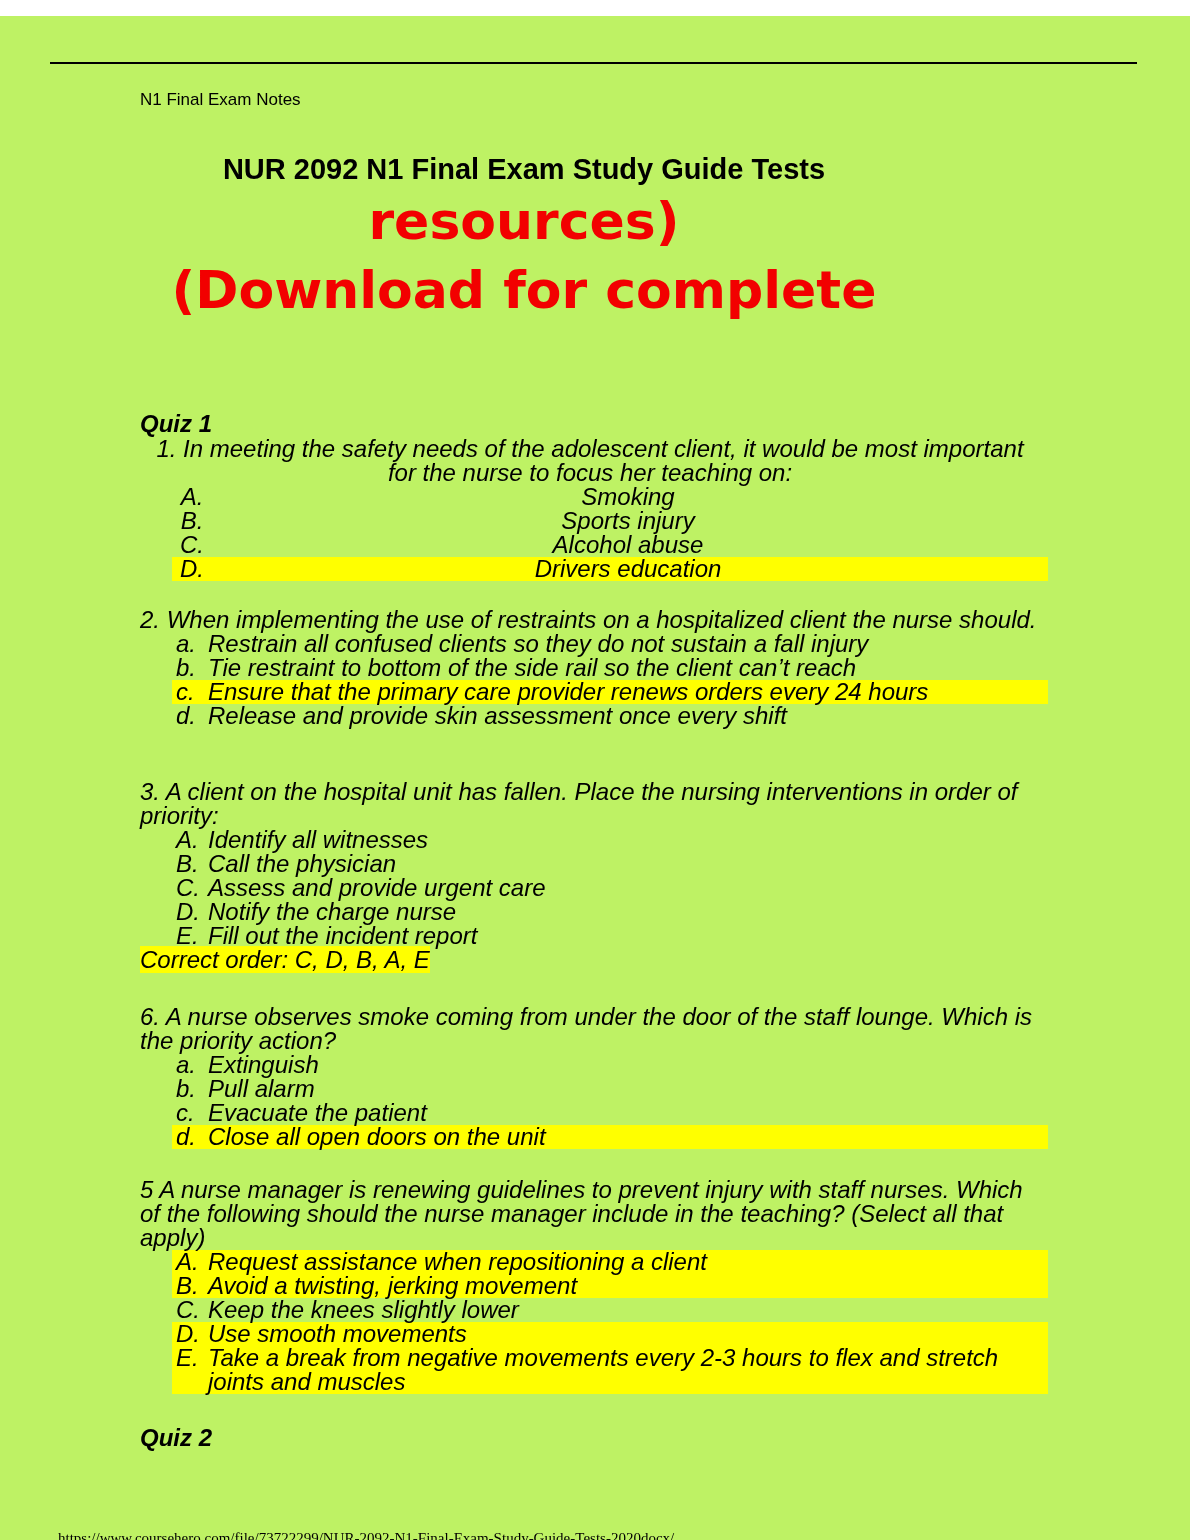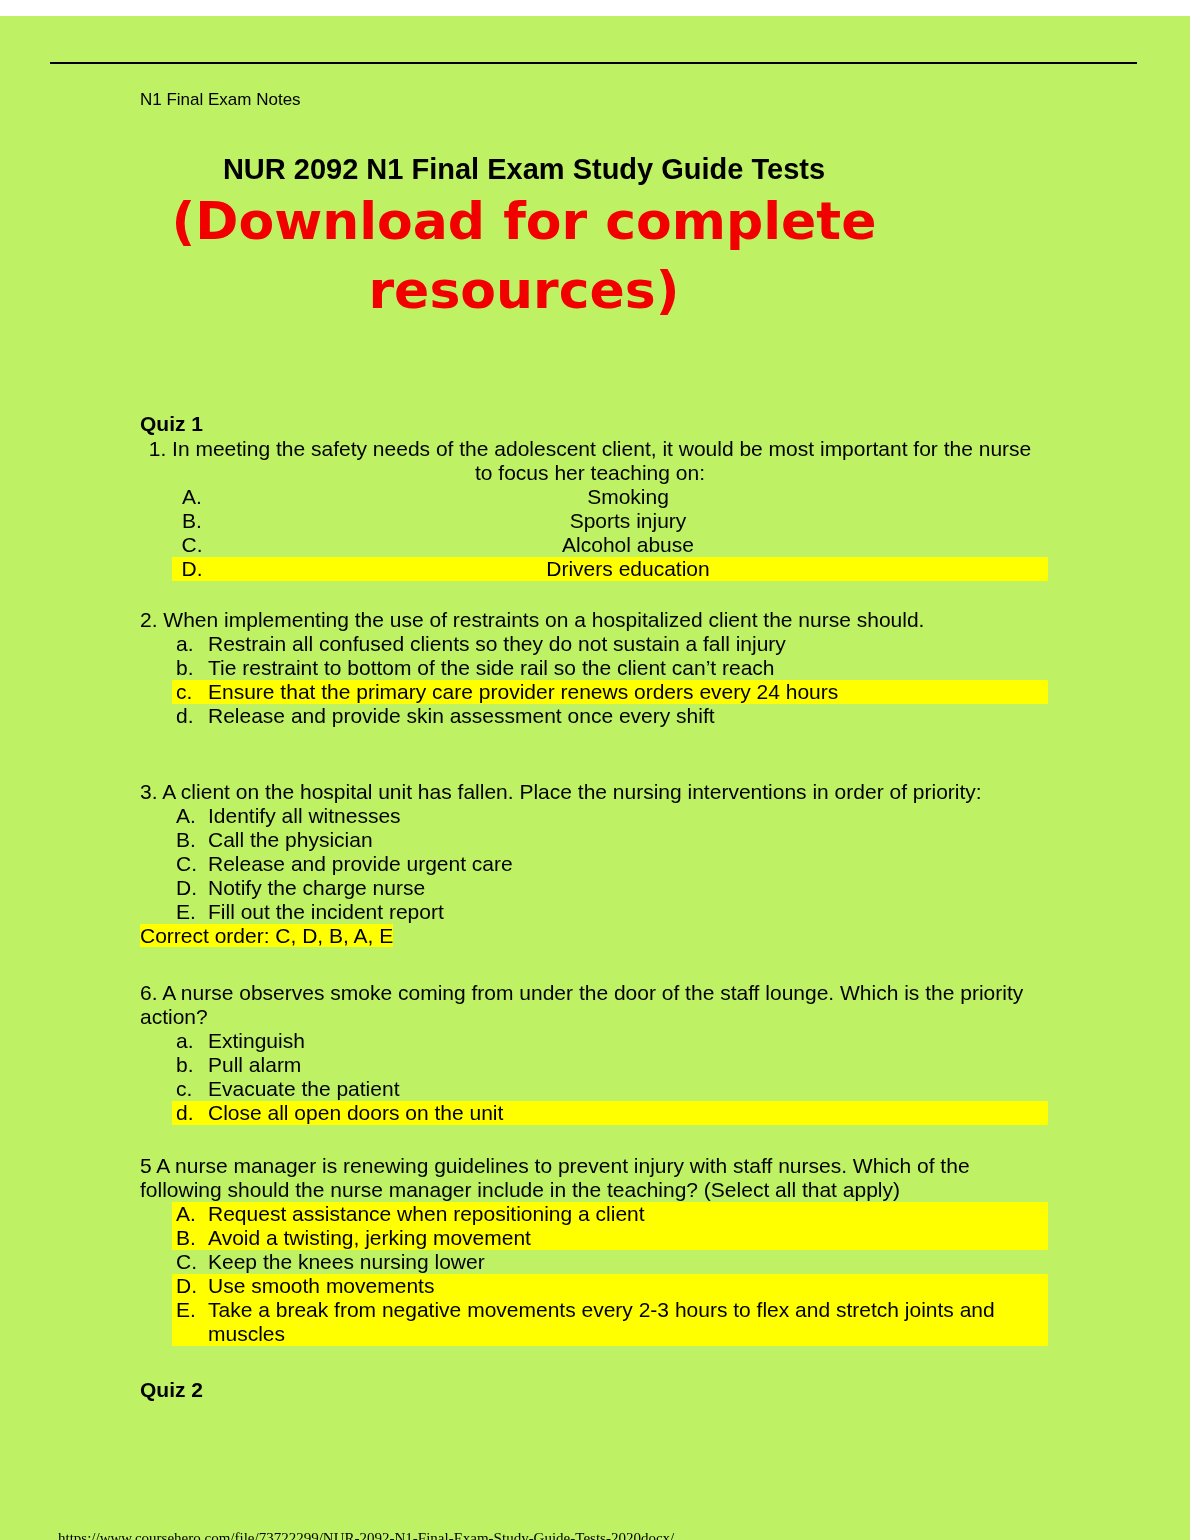--- a/index.html
+++ b/index.html
@@ -33,21 +33,21 @@
   .red-title{
     margin-top:3px;
     font-family:"DejaVu Sans",sans-serif;
     font-weight:bold;
     font-size:52px;line-height:69px;
     color:var(--red);
   }
   .red-title span{display:block;}
   .content{
     position:absolute;left:140px;top:396px;width:900px;
-    font-size:21px;line-height:24px;
+    font-size:24px;line-height:24px;font-style:italic;
   }
   .quiz-heading{font-weight:bold;}
   .question{margin:0;}
   #q1{margin-top:1px;text-align:center;}
   #q2{margin-top:27px;}
   #q3{margin-top:52px;}
   #q4{margin-top:33px;}
   #q5{margin-top:29px;}
   .quiz2-heading{margin-top:32px;}
   .opt{
@@ -76,22 +76,22 @@
 
 <div class="page">
 
   <div class="top-rule"></div>
 
   <div class="doc-header">N1 Final Exam Notes</div>
 
   <div class="title-wrap">
     <div class="main-title">NUR 2092 N1 Final Exam Study Guide Tests</div>
     <div class="red-title">
+      <span>resources)</span>
       <span>(Download for complete</span>
-      <span>resources)</span>
     </div>
   </div>
 
   <div class="content">
 
     <div class="quiz-heading">Quiz 1</div>
 
     <div class="question" id="q1">
       <div class="qtext">1. In meeting the safety needs of the adolescent client, it would be most important for the nurse to focus her teaching on:</div>
       <div class="opts">
@@ -142,21 +142,21 @@
           <div class="opt">
             <span class="marker">A.</span>
             <span class="otext">Identify all witnesses</span>
           </div>
           <div class="opt">
             <span class="marker">B.</span>
             <span class="otext">Call the physician</span>
           </div>
           <div class="opt">
             <span class="marker">C.</span>
-            <span class="otext">Release and provide urgent care</span>
+            <span class="otext">Assess and provide urgent care</span>
           </div>
           <div class="opt">
             <span class="marker">D.</span>
             <span class="otext">Notify the charge nurse</span>
           </div>
           <div class="opt">
             <span class="marker">E.</span>
             <span class="otext">Fill out the incident report</span>
           </div>
         </div>
@@ -193,21 +193,21 @@
           <div class="opt hl">
             <span class="marker">A.</span>
             <span class="otext">Request assistance when repositioning a client</span>
           </div>
           <div class="opt hl">
             <span class="marker">B.</span>
             <span class="otext">Avoid a twisting, jerking movement</span>
           </div>
           <div class="opt">
             <span class="marker">C.</span>
-            <span class="otext">Keep the knees nursing lower</span>
+            <span class="otext">Keep the knees slightly lower</span>
           </div>
           <div class="opt hl">
             <span class="marker">D.</span>
             <span class="otext">Use smooth movements</span>
           </div>
           <div class="opt hl">
             <span class="marker">E.</span>
             <span class="otext">Take a break from negative movements every 2-3 hours to flex and stretch joints and muscles</span>
           </div>
         </div>

